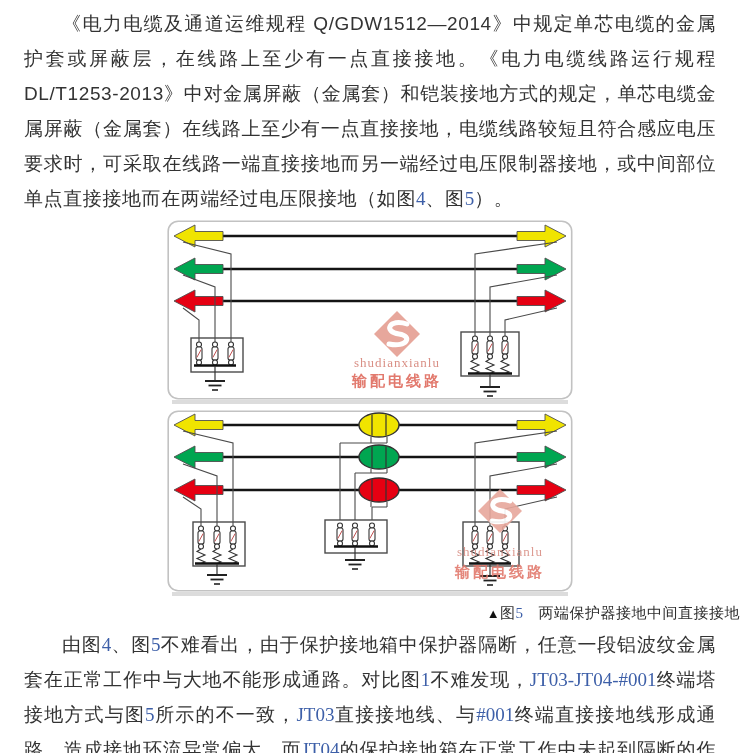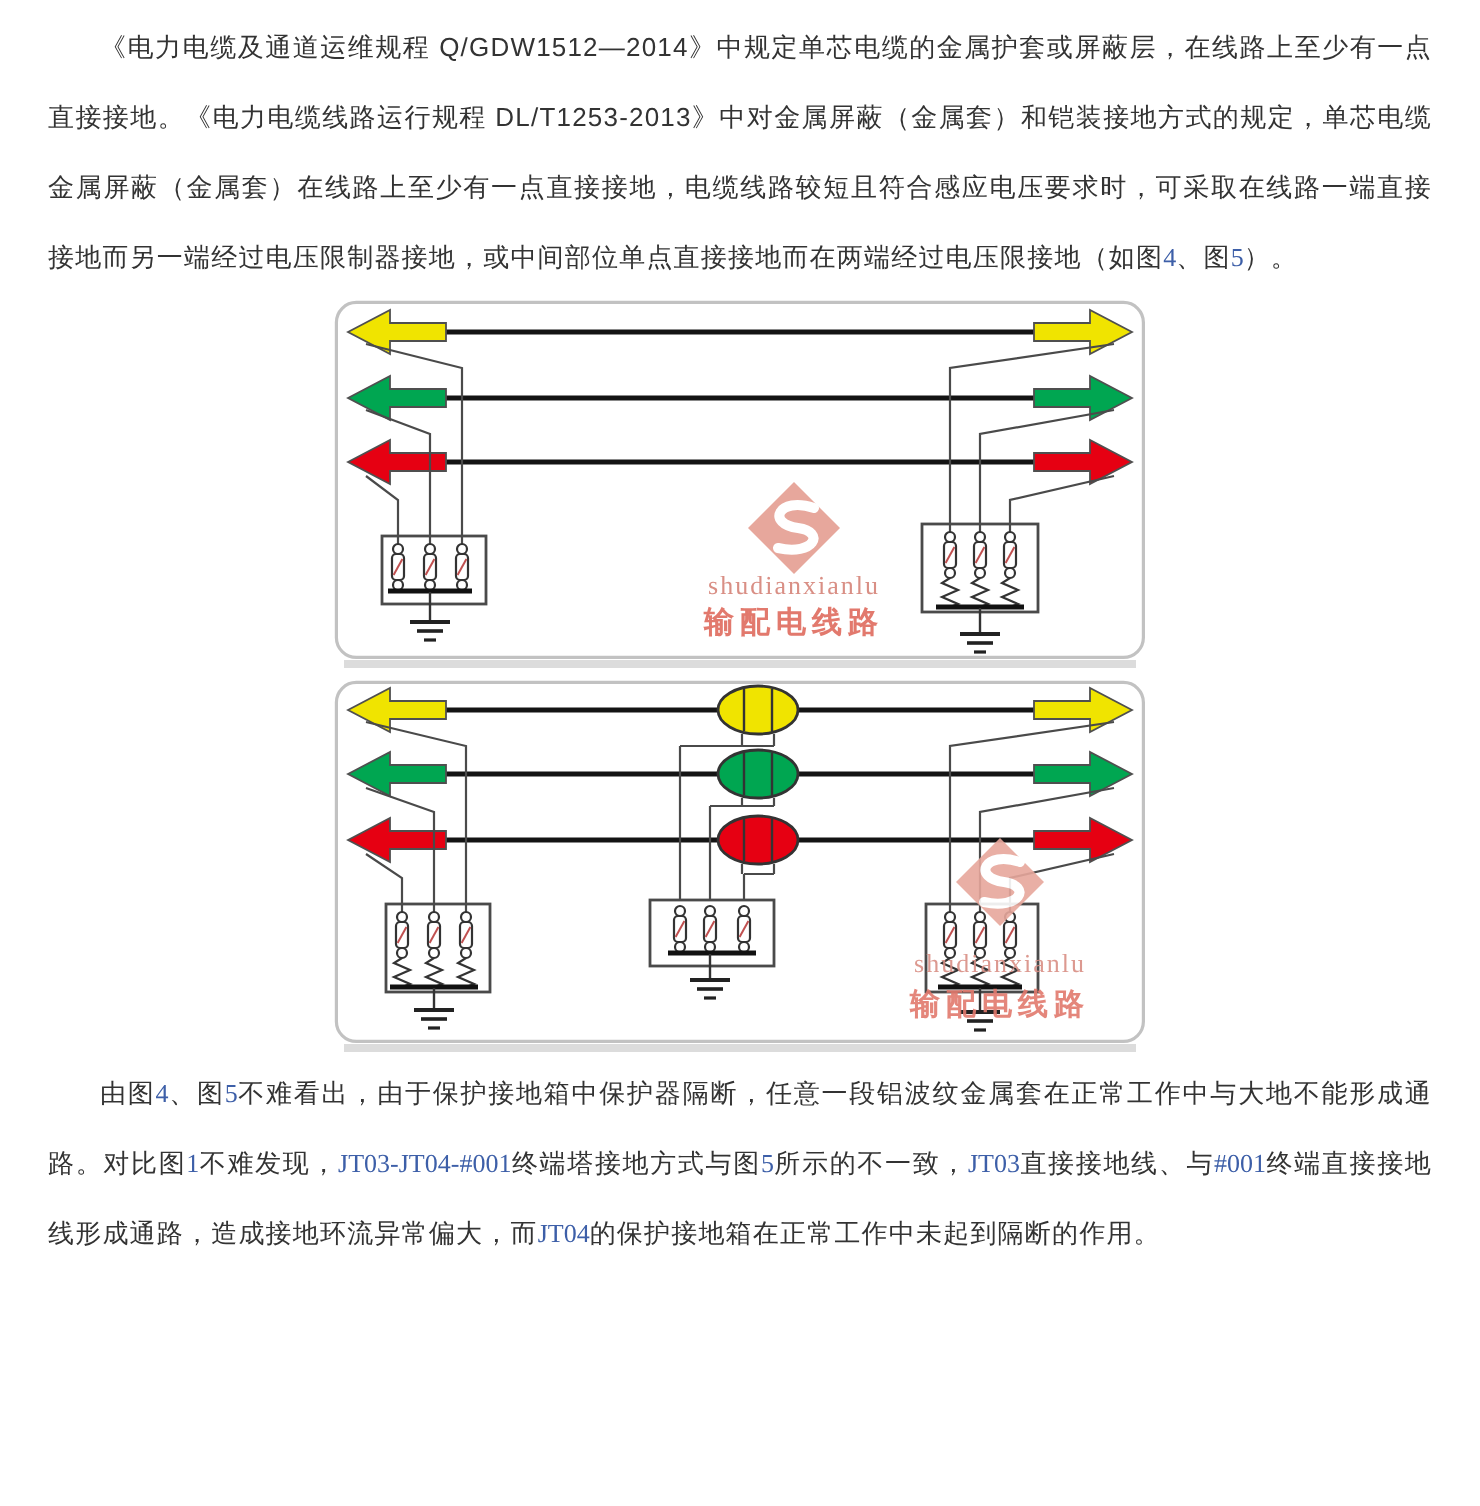--- a/index.html
+++ b/index.html
@@ -4,21 +4,21 @@
 <style>
   html,body{margin:0;padding:0;background:#ffffff;}
   body{
     width:740px;height:753px;overflow:hidden;
     font-family:"Liberation Sans","DejaVu Sans",sans-serif;
     color:#333333;
   }
   .page{padding-top:6px;}
   p.para{
     margin:0 24px;
-    font-size:13px;
+    font-size:19px;
     line-height:35px;
     letter-spacing:0.6px;
     text-align:justify;
     text-indent:2em;
     color:#333333;
   }
   p.para-bottom{margin-top:2px;}
   .seg-latin{
     font-family:"Liberation Serif","DejaVu Serif",serif;
     color:#3d5fa8;
@@ -220,17 +220,20 @@
         <use href="#gnd" transform="translate(323,166)"></use>
       </g>
 
       <g opacity="0.9">
         <polygon class="wm-logo" points="333,79 355,101 333,123 311,101"></polygon>
         <path class="wm-s" d="M343 91 C325 85 319 99 335 101 C349 103 343 115 325 111"></path>
         <text class="wm-t1" x="333" y="146" text-anchor="middle">shudianxianlu</text>
         <text class="wm-t2" x="333" y="167" text-anchor="middle">输配电线路</text>
       </g>
     </svg>
+    <figcaption>
+      <span class="marker">▲</span><span><span>图</span><span class="seg-latin">5</span><span>　两端保护器接地中间直接接地</span></span>
+    </figcaption>
   </figure>
 
   <p class="para para-bottom"><span>由图</span><span class="seg-latin">4</span><span>、图</span><span class="seg-latin">5</span><span>不难看出，由于保护接地箱中保护器隔断，任意一段铝波纹金属套在正常工作中与大地不能形成通路。对比图</span><span class="seg-latin">1</span><span>不难发现，</span><span class="seg-latin">JT03-JT04-#001</span><span>终端塔接地方式与图</span><span class="seg-latin">5</span><span>所示的不一致，</span><span class="seg-latin">JT03</span><span>直接接地线、与</span><span class="seg-latin">#001</span><span>终端直接接地线形成通路，造成接地环流异常偏大，而</span><span class="seg-latin">JT04</span><span>的保护接地箱在正常工作中未起到隔断的作用。</span></p>
 
 </div>
 
 </body></html>

